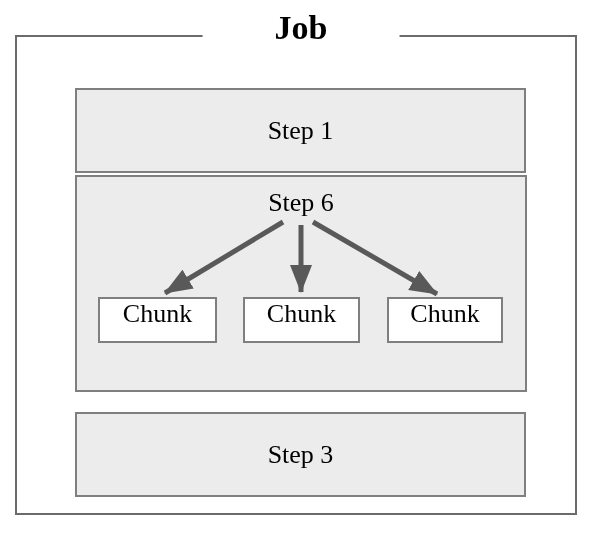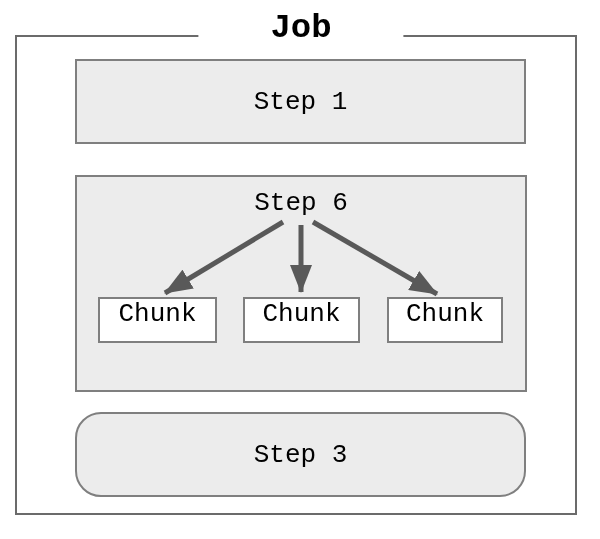--- a/index.html
+++ b/index.html
@@ -12,21 +12,21 @@
     --arrow: #595959;
     --text: #000000;
   }
   * { margin: 0; padding: 0; box-sizing: border-box; }
   html, body { background: var(--background); }
   .canvas {
     position: relative;
     width: 600px;
     height: 528px;
     background: var(--background);
-    font-family: Liberation Mono, monospace;
+    font-family: Liberation Serif, serif;
     color: var(--text);
     overflow: hidden;
   }
   .outer-box {
     position: absolute;
     left: 15px; top: 35px;
     width: 562px; height: 480px;
     border: 2px solid var(--outer-border);
     background: transparent;
     z-index: 1;
@@ -45,23 +45,23 @@
   }
   .step-box {
     position: absolute;
     left: 75px;
     width: 451px;
     background: var(--step-fill);
     border: 2px solid var(--step-border);
     font-size: 26px;
     z-index: 2;
   }
-  .step-1 { top: 59px;  height: 85px;  display: flex; align-items: center; justify-content: center; }
+  .step-1 { top: 88px;  height: 85px;  display: flex; align-items: center; justify-content: center; }
   .step-2 { top: 175px; height: 217px; width: 452px; }
-  .step-3 { top: 412px; height: 85px;  display: flex; align-items: center; justify-content: center; border-radius: 26px; }
+  .step-3 { top: 412px; height: 85px;  display: flex; align-items: center; justify-content: center; }
   .step-2-label {
     display: block;
     text-align: center;
     padding-top: 11px;
     line-height: 30px;
   }
   .chunk-box {
     position: absolute;
     top: 297px;
     height: 46px;

